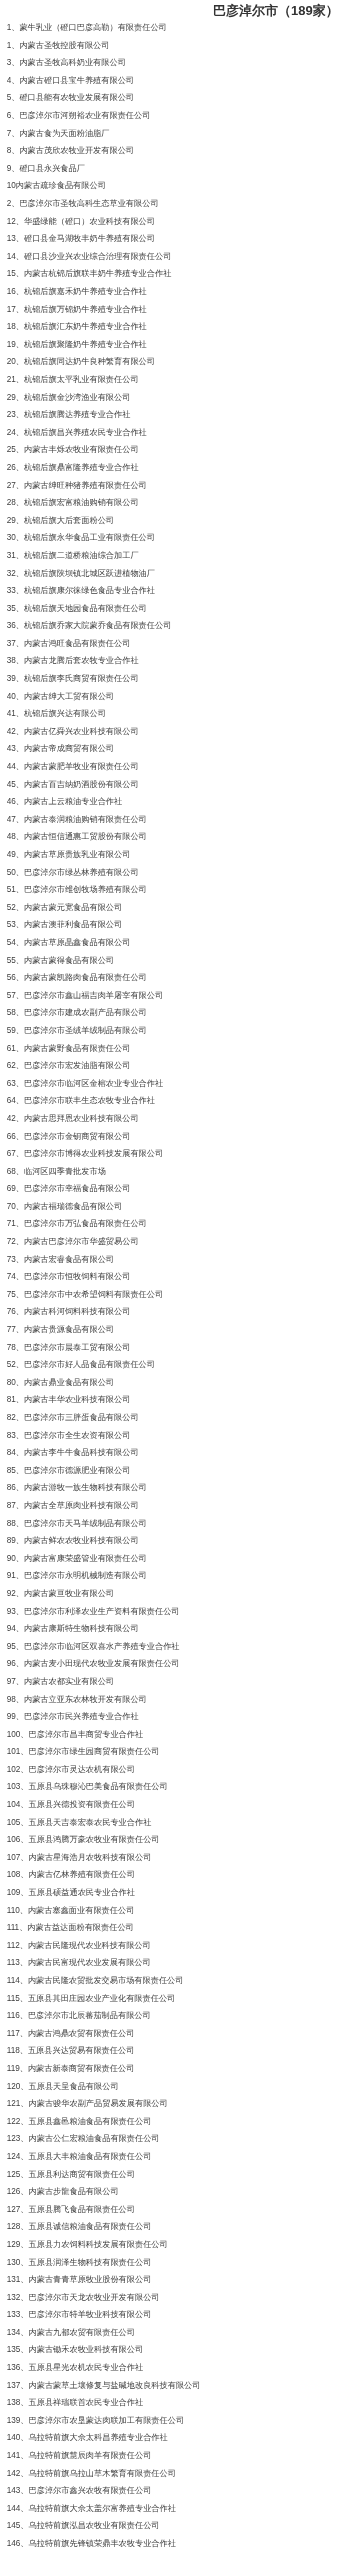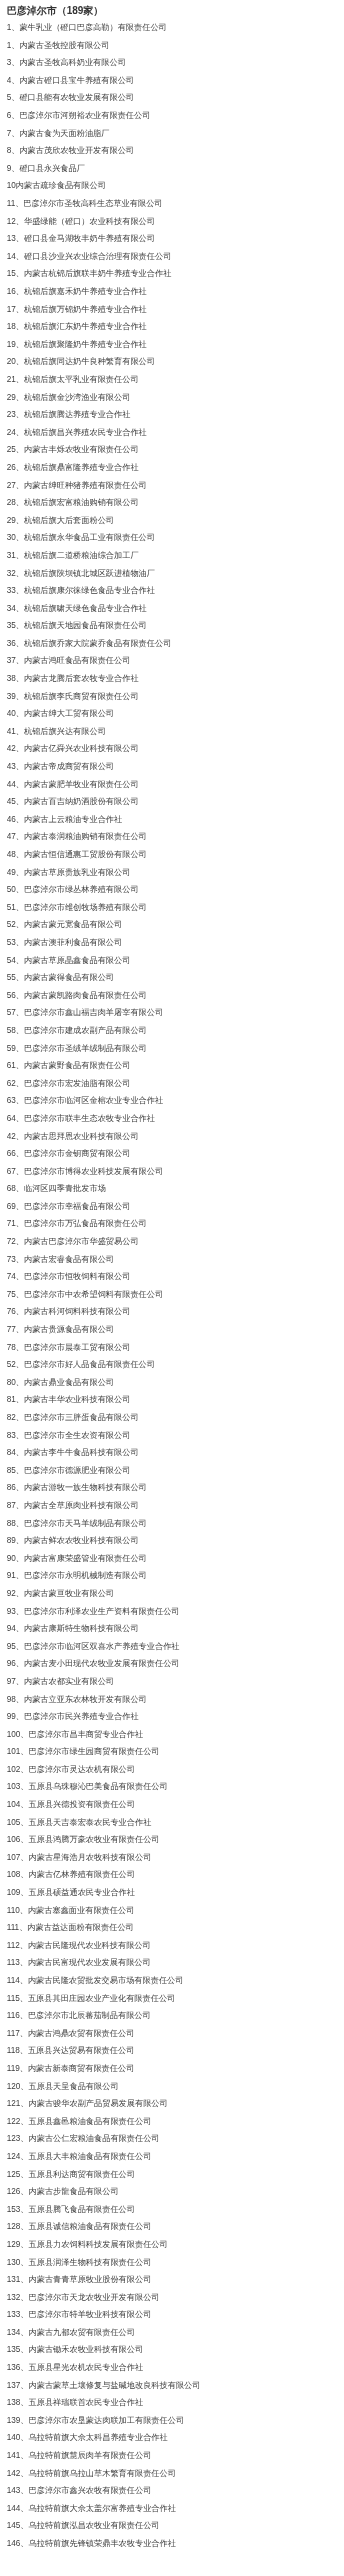--- a/index.html
+++ b/index.html
@@ -11,26 +11,27 @@
     width: 344px;
     height: 3340px;
     font-family: "Liberation Sans", "DejaVu Sans", sans-serif;
     color: #3d3d3d;
     overflow: hidden;
   }
   .page {
     padding: 1.5px 5.2px 0 6.7px;
   }
   .title {
-    font-size: 10px;
+    font-size: 13px;
     font-weight: bold;
     color: #333333;
     line-height: 17.6px;
     height: 17.6px;
     white-space: nowrap;
+    text-align: right;
   }
   .row {
     font-size: 8.2px;
     font-weight: normal;
     color: #3d3d3d;
     line-height: 17.6px;
     height: 17.6px;
     white-space: nowrap;
     overflow: hidden;
   }
@@ -44,21 +45,21 @@
       <div class="row">1、蒙牛乳业（磴口巴彦高勒）有限责任公司</div>
       <div class="row">1、内蒙古圣牧控股有限公司</div>
       <div class="row">3、内蒙古圣牧高科奶业有限公司</div>
       <div class="row">4、内蒙古磴口县宝牛养殖有限公司</div>
       <div class="row">5、磴口县能有农牧业发展有限公司</div>
       <div class="row">6、巴彦淖尔市河朔裕农业有限责任公司</div>
       <div class="row">7、内蒙古食为天面粉油脂厂</div>
       <div class="row">8、内蒙古茂欣农牧业开发有限公司</div>
       <div class="row">9、磴口县永兴食品厂</div>
       <div class="row">10内蒙古疏珍食品有限公司</div>
-      <div class="row">11、巴彦淖尔市圣牧高科生态草业有限公司</div>
+      <div class="row">2、巴彦淖尔市圣牧高科生态草业有限公司</div>
       <div class="row">12、华盛绿能（磴口）农业科技有限公司</div>
       <div class="row">13、磴口县金马湖牧丰奶牛养殖有限公司</div>
       <div class="row">14、磴口县沙业兴农业综合治理有限责任公司</div>
       <div class="row">15、内蒙古杭锦后旗联丰奶牛养殖专业合作社</div>
       <div class="row">16、杭锦后旗嘉禾奶牛养殖专业合作社</div>
       <div class="row">17、杭锦后旗万锦奶牛养殖专业合作社</div>
       <div class="row">18、杭锦后旗汇东奶牛养殖专业合作社</div>
       <div class="row">19、杭锦后旗聚隆奶牛养殖专业合作社</div>
       <div class="row">20、杭锦后旗同达奶牛良种繁育有限公司</div>
       <div class="row">21、杭锦后旗太平乳业有限责任公司</div>
@@ -67,21 +68,20 @@
       <div class="row">24、杭锦后旗昌兴养殖农民专业合作社</div>
       <div class="row">25、内蒙古丰烁农牧业有限责任公司</div>
       <div class="row">26、杭锦后旗鼎富隆养殖专业合作社</div>
       <div class="row">27、内蒙古绅旺种猪养殖有限责任公司</div>
       <div class="row">28、杭锦后旗宏富粮油购销有限公司</div>
       <div class="row">29、杭锦后旗大后套面粉公司</div>
       <div class="row">30、杭锦后旗永华食品工业有限责任公司</div>
       <div class="row">31、杭锦后旗二道桥粮油综合加工厂</div>
       <div class="row">32、杭锦后旗陕坝镇北城区跃进植物油厂</div>
       <div class="row">33、杭锦后旗康尔徕绿色食品专业合作社</div>
-      <div class="row">34、杭锦后旗啸天绿色食品专业合作社</div>
       <div class="row">35、杭锦后旗天地园食品有限责任公司</div>
       <div class="row">36、杭锦后旗乔家大院蒙乔食品有限责任公司</div>
       <div class="row">37、内蒙古鸿旺食品有限责任公司</div>
       <div class="row">38、内蒙古龙腾后套农牧专业合作社</div>
       <div class="row">39、杭锦后旗李氏商贸有限责任公司</div>
       <div class="row">40、内蒙古绅大工贸有限公司</div>
       <div class="row">41、杭锦后旗兴达有限公司</div>
       <div class="row">42、内蒙古亿舜兴农业科技有限公司</div>
       <div class="row">43、内蒙古帝成商贸有限公司</div>
       <div class="row">44、内蒙古蒙肥羊牧业有限责任公司</div>
@@ -102,20 +102,21 @@
       <div class="row">59、巴彦淖尔市圣绒羊绒制品有限公司</div>
       <div class="row">61、内蒙古蒙野食品有限责任公司</div>
       <div class="row">62、巴彦淖尔市宏发油脂有限公司</div>
       <div class="row">63、巴彦淖尔市临河区金榕农业专业合作社</div>
       <div class="row">64、巴彦淖尔市联丰生态农牧专业合作社</div>
       <div class="row">42、内蒙古思拜恩农业科技有限公司</div>
       <div class="row">66、巴彦淖尔市金钥商贸有限公司</div>
       <div class="row">67、巴彦淖尔市博得农业科技发展有限公司</div>
       <div class="row">68、临河区四季青批发市场</div>
       <div class="row">69、巴彦淖尔市幸福食品有限公司</div>
+      <div class="row">70、内蒙古福瑞德食品有限公司</div>
       <div class="row">71、巴彦淖尔市万弘食品有限责任公司</div>
       <div class="row">72、内蒙古巴彦淖尔市华盛贸易公司</div>
       <div class="row">73、内蒙古宏睿食品有限公司</div>
       <div class="row">74、巴彦淖尔市恒牧饲料有限公司</div>
       <div class="row">75、巴彦淖尔市中农希望饲料有限责任公司</div>
       <div class="row">76、内蒙古科河饲料科技有限公司</div>
       <div class="row">77、内蒙古贵源食品有限公司</div>
       <div class="row">78、巴彦淖尔市晨泰工贸有限公司</div>
       <div class="row">52、巴彦淖尔市好人品食品有限责任公司</div>
       <div class="row">80、内蒙古鼎业食品有限公司</div>
@@ -158,21 +159,21 @@
       <div class="row">117、内蒙古鸿鼎农贸有限责任公司</div>
       <div class="row">118、五原县兴达贸易有限责任公司</div>
       <div class="row">119、内蒙古新泰商贸有限责任公司</div>
       <div class="row">120、五原县天呈食品有限公司</div>
       <div class="row">121、内蒙古骏华农副产品贸易发展有限公司</div>
       <div class="row">122、五原县鑫邑粮油食品有限责任公司</div>
       <div class="row">123、内蒙古公仁宏粮油食品有限责任公司</div>
       <div class="row">124、五原县大丰粮油食品有限责任公司</div>
       <div class="row">125、五原县利达商贸有限责任公司</div>
       <div class="row">126、内蒙古步龍食品有限公司</div>
-      <div class="row">153、五原县腾飞食品有限责任公司</div>
+      <div class="row">127、五原县腾飞食品有限责任公司</div>
       <div class="row">128、五原县诚信粮油食品有限责任公司</div>
       <div class="row">129、五原县力农饲料科技发展有限责任公司</div>
       <div class="row">130、五原县润泽生物科技有限责任公司</div>
       <div class="row">131、内蒙古青青草原牧业股份有限公司</div>
       <div class="row">132、巴彦淖尔市天龙农牧业开发有限公司</div>
       <div class="row">133、巴彦淖尔市特羊牧业科技有限公司</div>
       <div class="row">134、内蒙古九都农贸有限责任公司</div>
       <div class="row">135、内蒙古锄禾农牧业科技有限公司</div>
       <div class="row">136、五原县星光农机农民专业合作社</div>
       <div class="row">137、内蒙古蒙草土壤修复与盐碱地改良科技有限公司</div>

